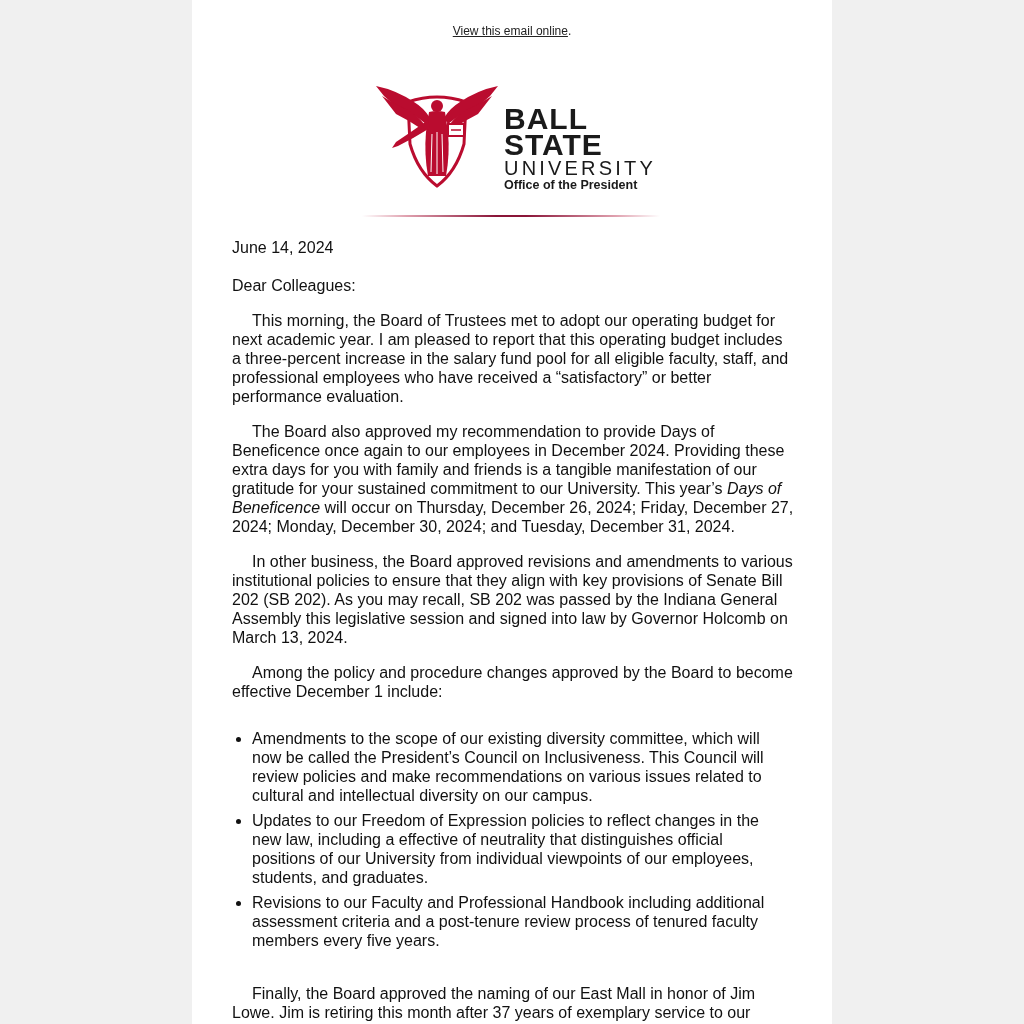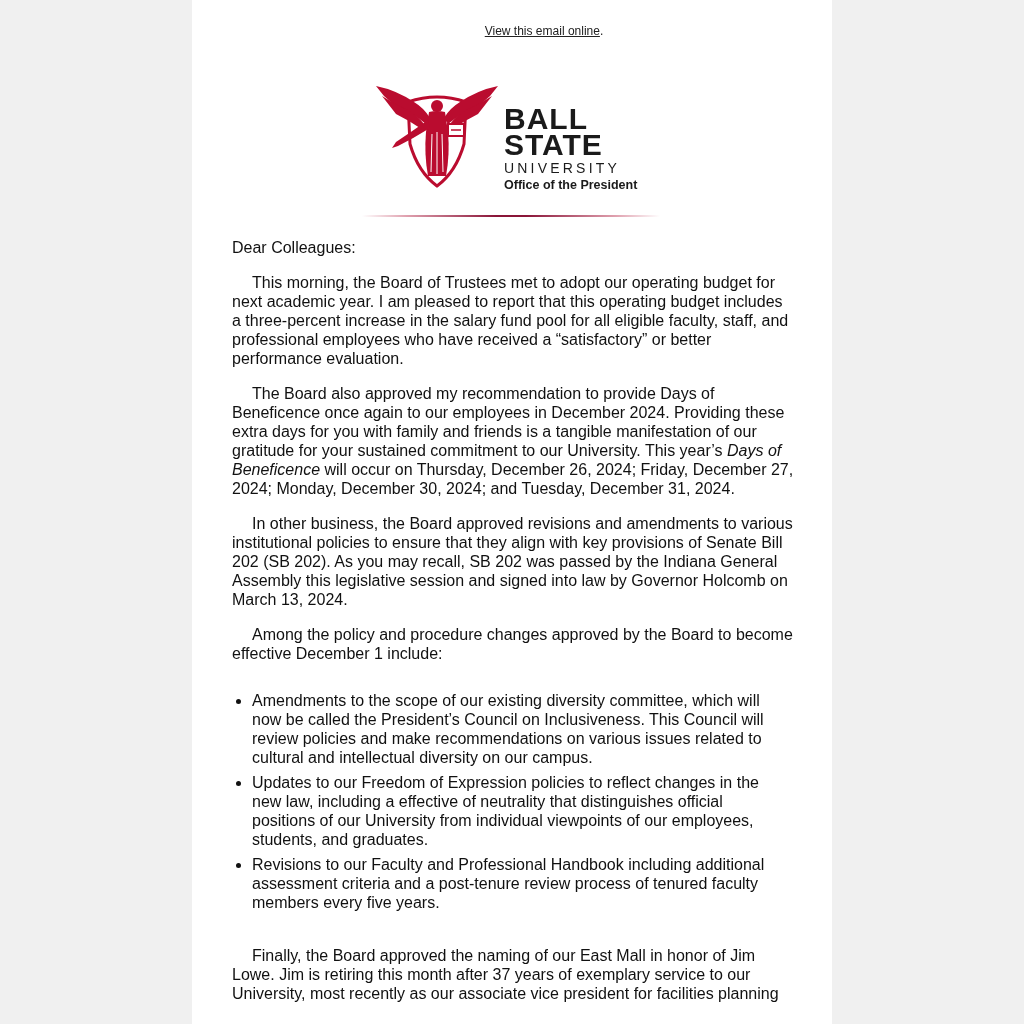--- a/index.html
+++ b/index.html
@@ -21,21 +21,20 @@
     }
     .view-online {
       position: absolute;
       top: 24px;
       left: 0;
       width: 640px;
       text-align: center;
       font-family: "Liberation Sans", sans-serif;
       font-size: 12px;
       color: #222;
-      padding-left: 32px;
     }
     .view-online a {
       color: #222;
       text-decoration: underline;
       cursor: pointer;
     }
     .logo {
       position: absolute;
       left: 182px;
       top: 84px;
@@ -56,21 +55,21 @@
       font-family: "Liberation Sans", sans-serif;
       color: #1a1a1a;
     }
     .logo-line1 {
       font-size: 30px;
       font-weight: bold;
       letter-spacing: 1px;
       line-height: 26px;
     }
     .logo-line2 {
-      font-size: 14px;
+      font-size: 20px;
       letter-spacing: 3.2px;
       line-height: 20px;
     }
     .logo-line3 {
       font-size: 12.5px;
       font-weight: bold;
       margin-top: 0;
       line-height: 14px;
     }
     .divider {
@@ -148,20 +147,21 @@
     <div class="logo-text">
       <div class="logo-line1">BALL STATE</div>
       <div class="logo-line2">UNIVERSITY</div>
       <div class="logo-line3">Office of the President</div>
     </div>
   </div>
 
   <div class="divider"></div>
 
   <div class="body-text">
+    <p class="date">June 14, 2024</p>
     <p class="salutation">Dear Colleagues:</p>
     <p class="indent">This morning, the Board of Trustees met to adopt our operating budget for next academic year. I am pleased to report that this operating budget includes a three-percent increase in the salary fund pool for all eligible faculty, staff, and professional employees who have received a “satisfactory” or better performance evaluation.</p>
     <p class="indent"><span>The Board also approved my recommendation to provide Days of Beneficence once again to our employees in December 2024. Providing these extra days for you with family and friends is a tangible manifestation of our gratitude for your sustained commitment to our University. This year’s </span><em>Days of Beneficence</em><span> will occur on Thursday, December 26, 2024; Friday, December 27, 2024; Monday, December 30, 2024; and Tuesday, December 31, 2024.</span></p>
     <p class="indent">In other business, the Board approved revisions and amendments to various institutional policies to ensure that they align with key provisions of Senate Bill 202 (SB 202). As you may recall, SB 202 was passed by the Indiana General Assembly this legislative session and signed into law by Governor Holcomb on March 13, 2024.</p>
     <p class="indent" style="margin-bottom:0">Among the policy and procedure changes approved by the Board to become effective December 1 include:</p>
     <ul>
       <li>Amendments to the scope of our existing diversity committee, which will now be called the President’s Council on Inclusiveness. This Council will review policies and make recommendations on various issues related to cultural and intellectual diversity on our campus.</li>
       <li>Updates to our Freedom of Expression policies to reflect changes in the new law, including a effective of neutrality that distinguishes official positions of our University from individual viewpoints of our employees, students, and graduates.</li>
       <li>Revisions to our Faculty and Professional Handbook including additional assessment criteria and a post-tenure review process of tenured faculty members every five years.</li>
     </ul>

